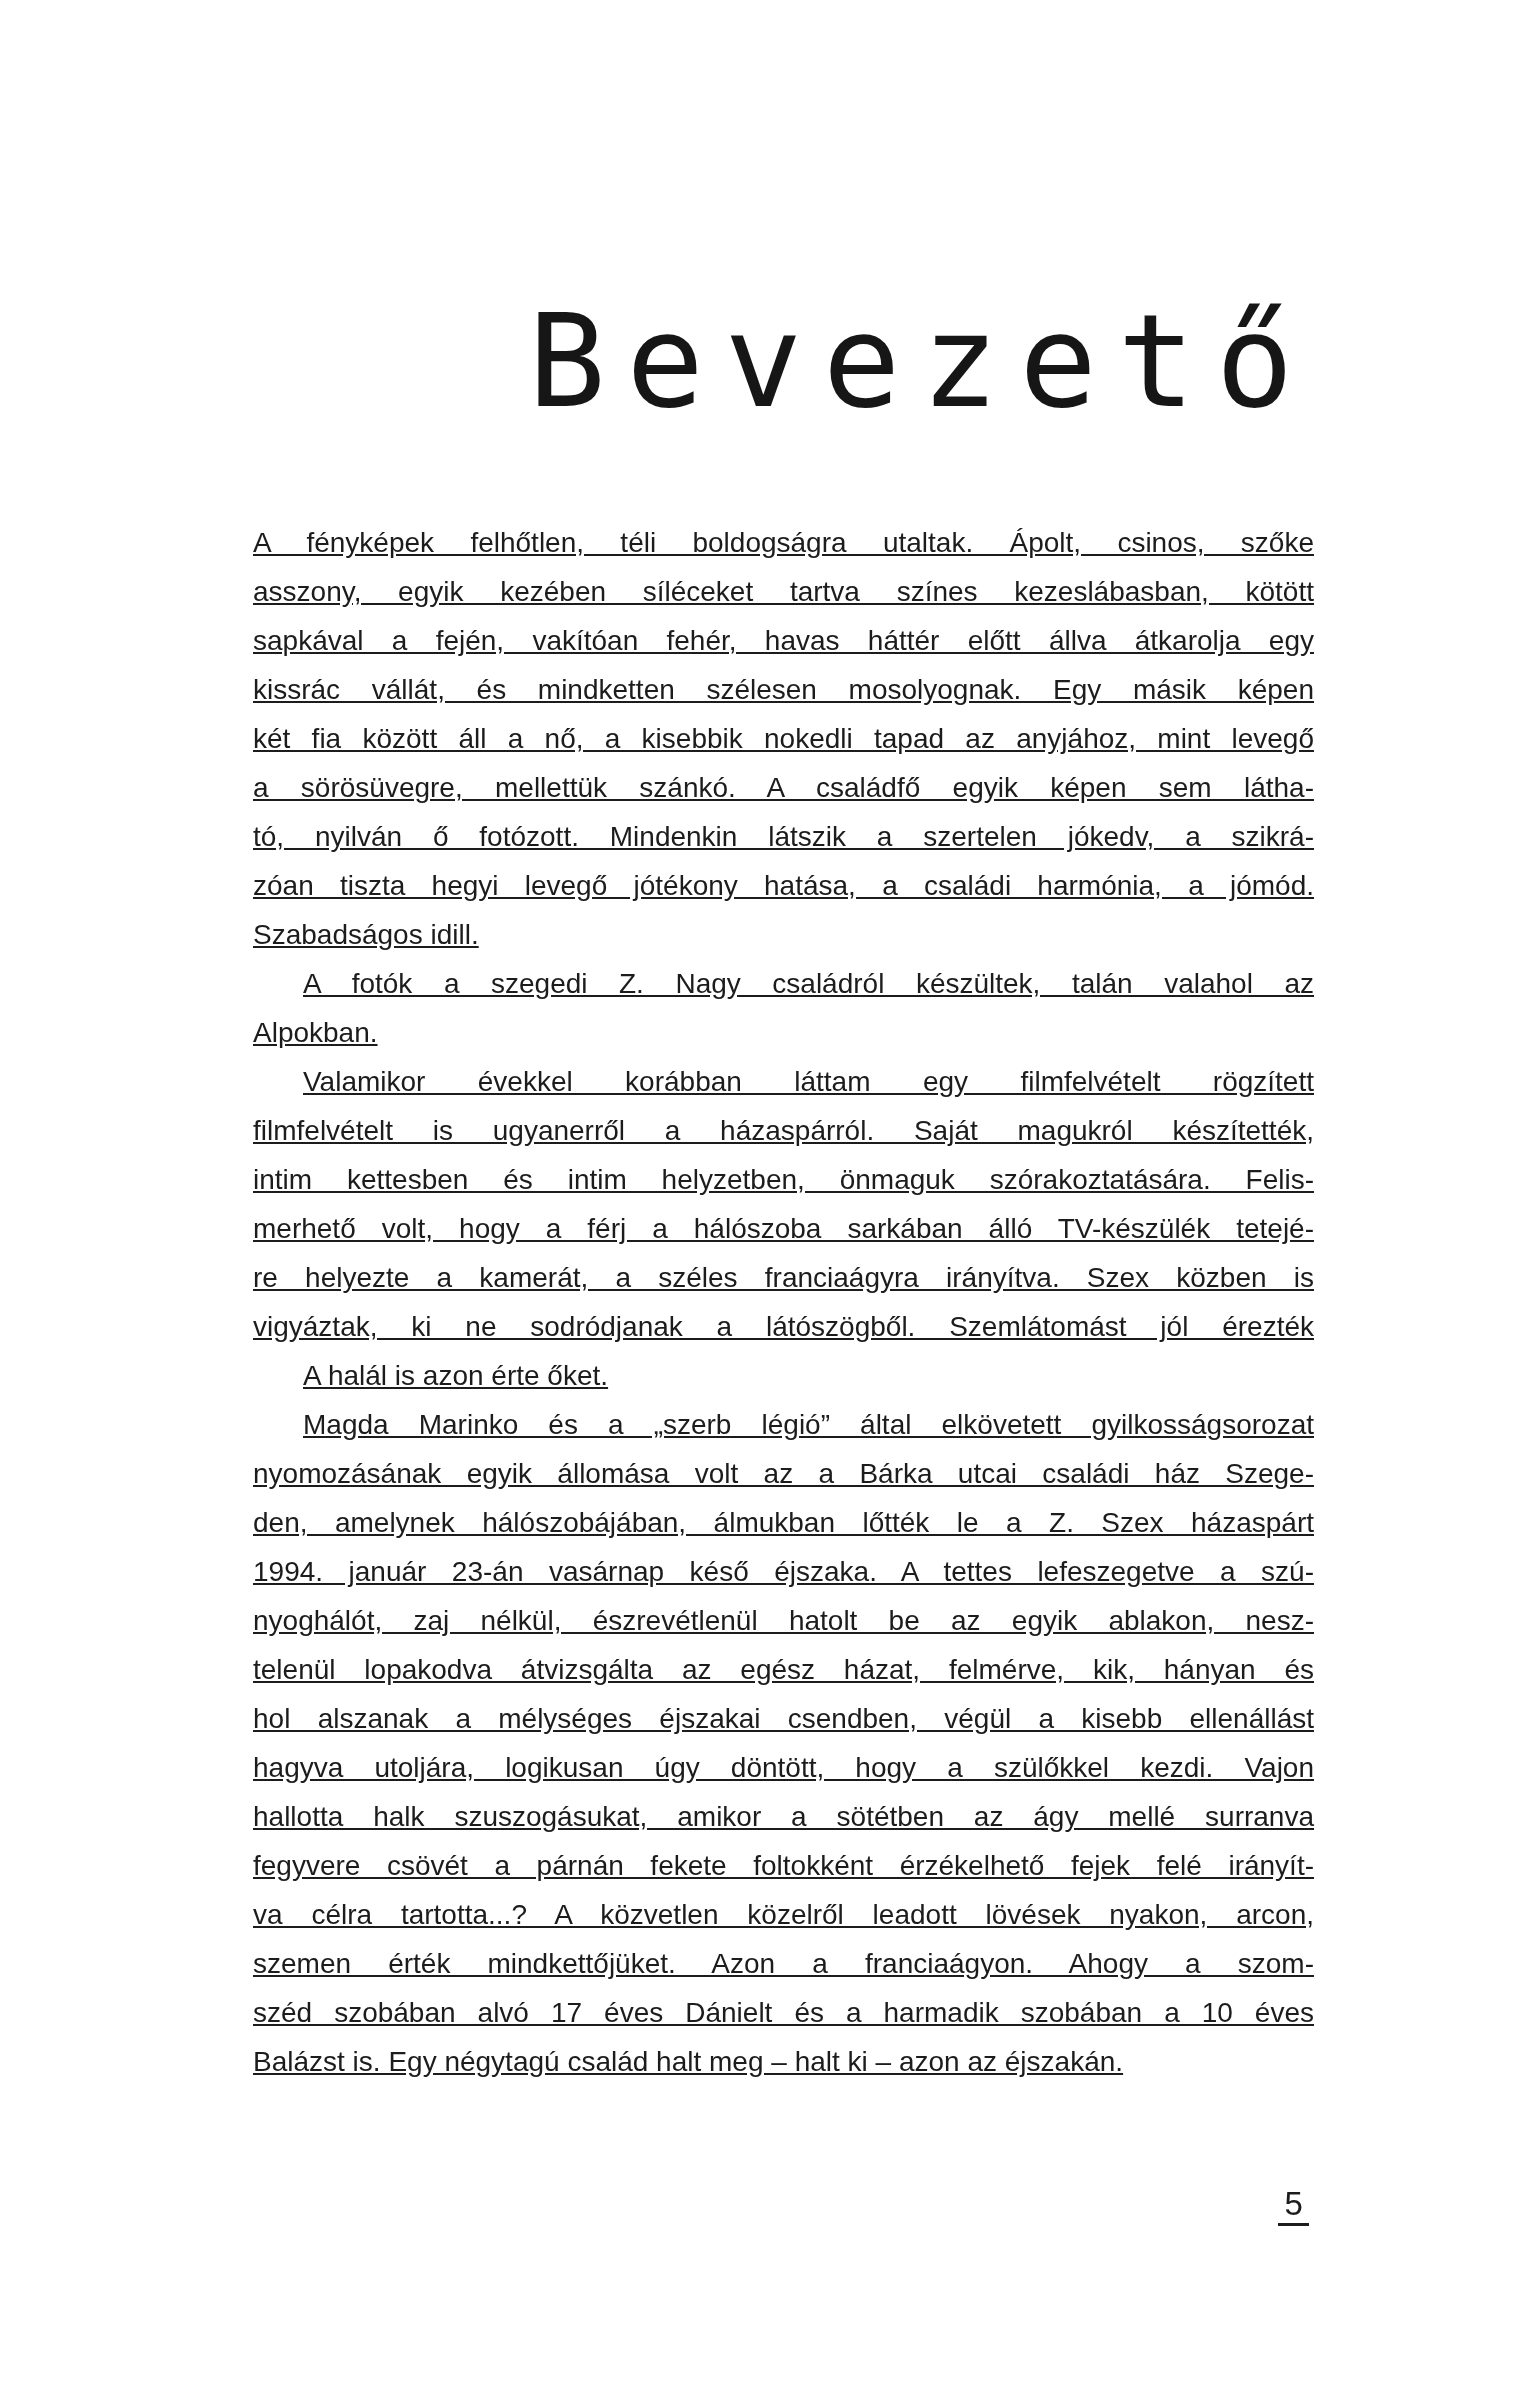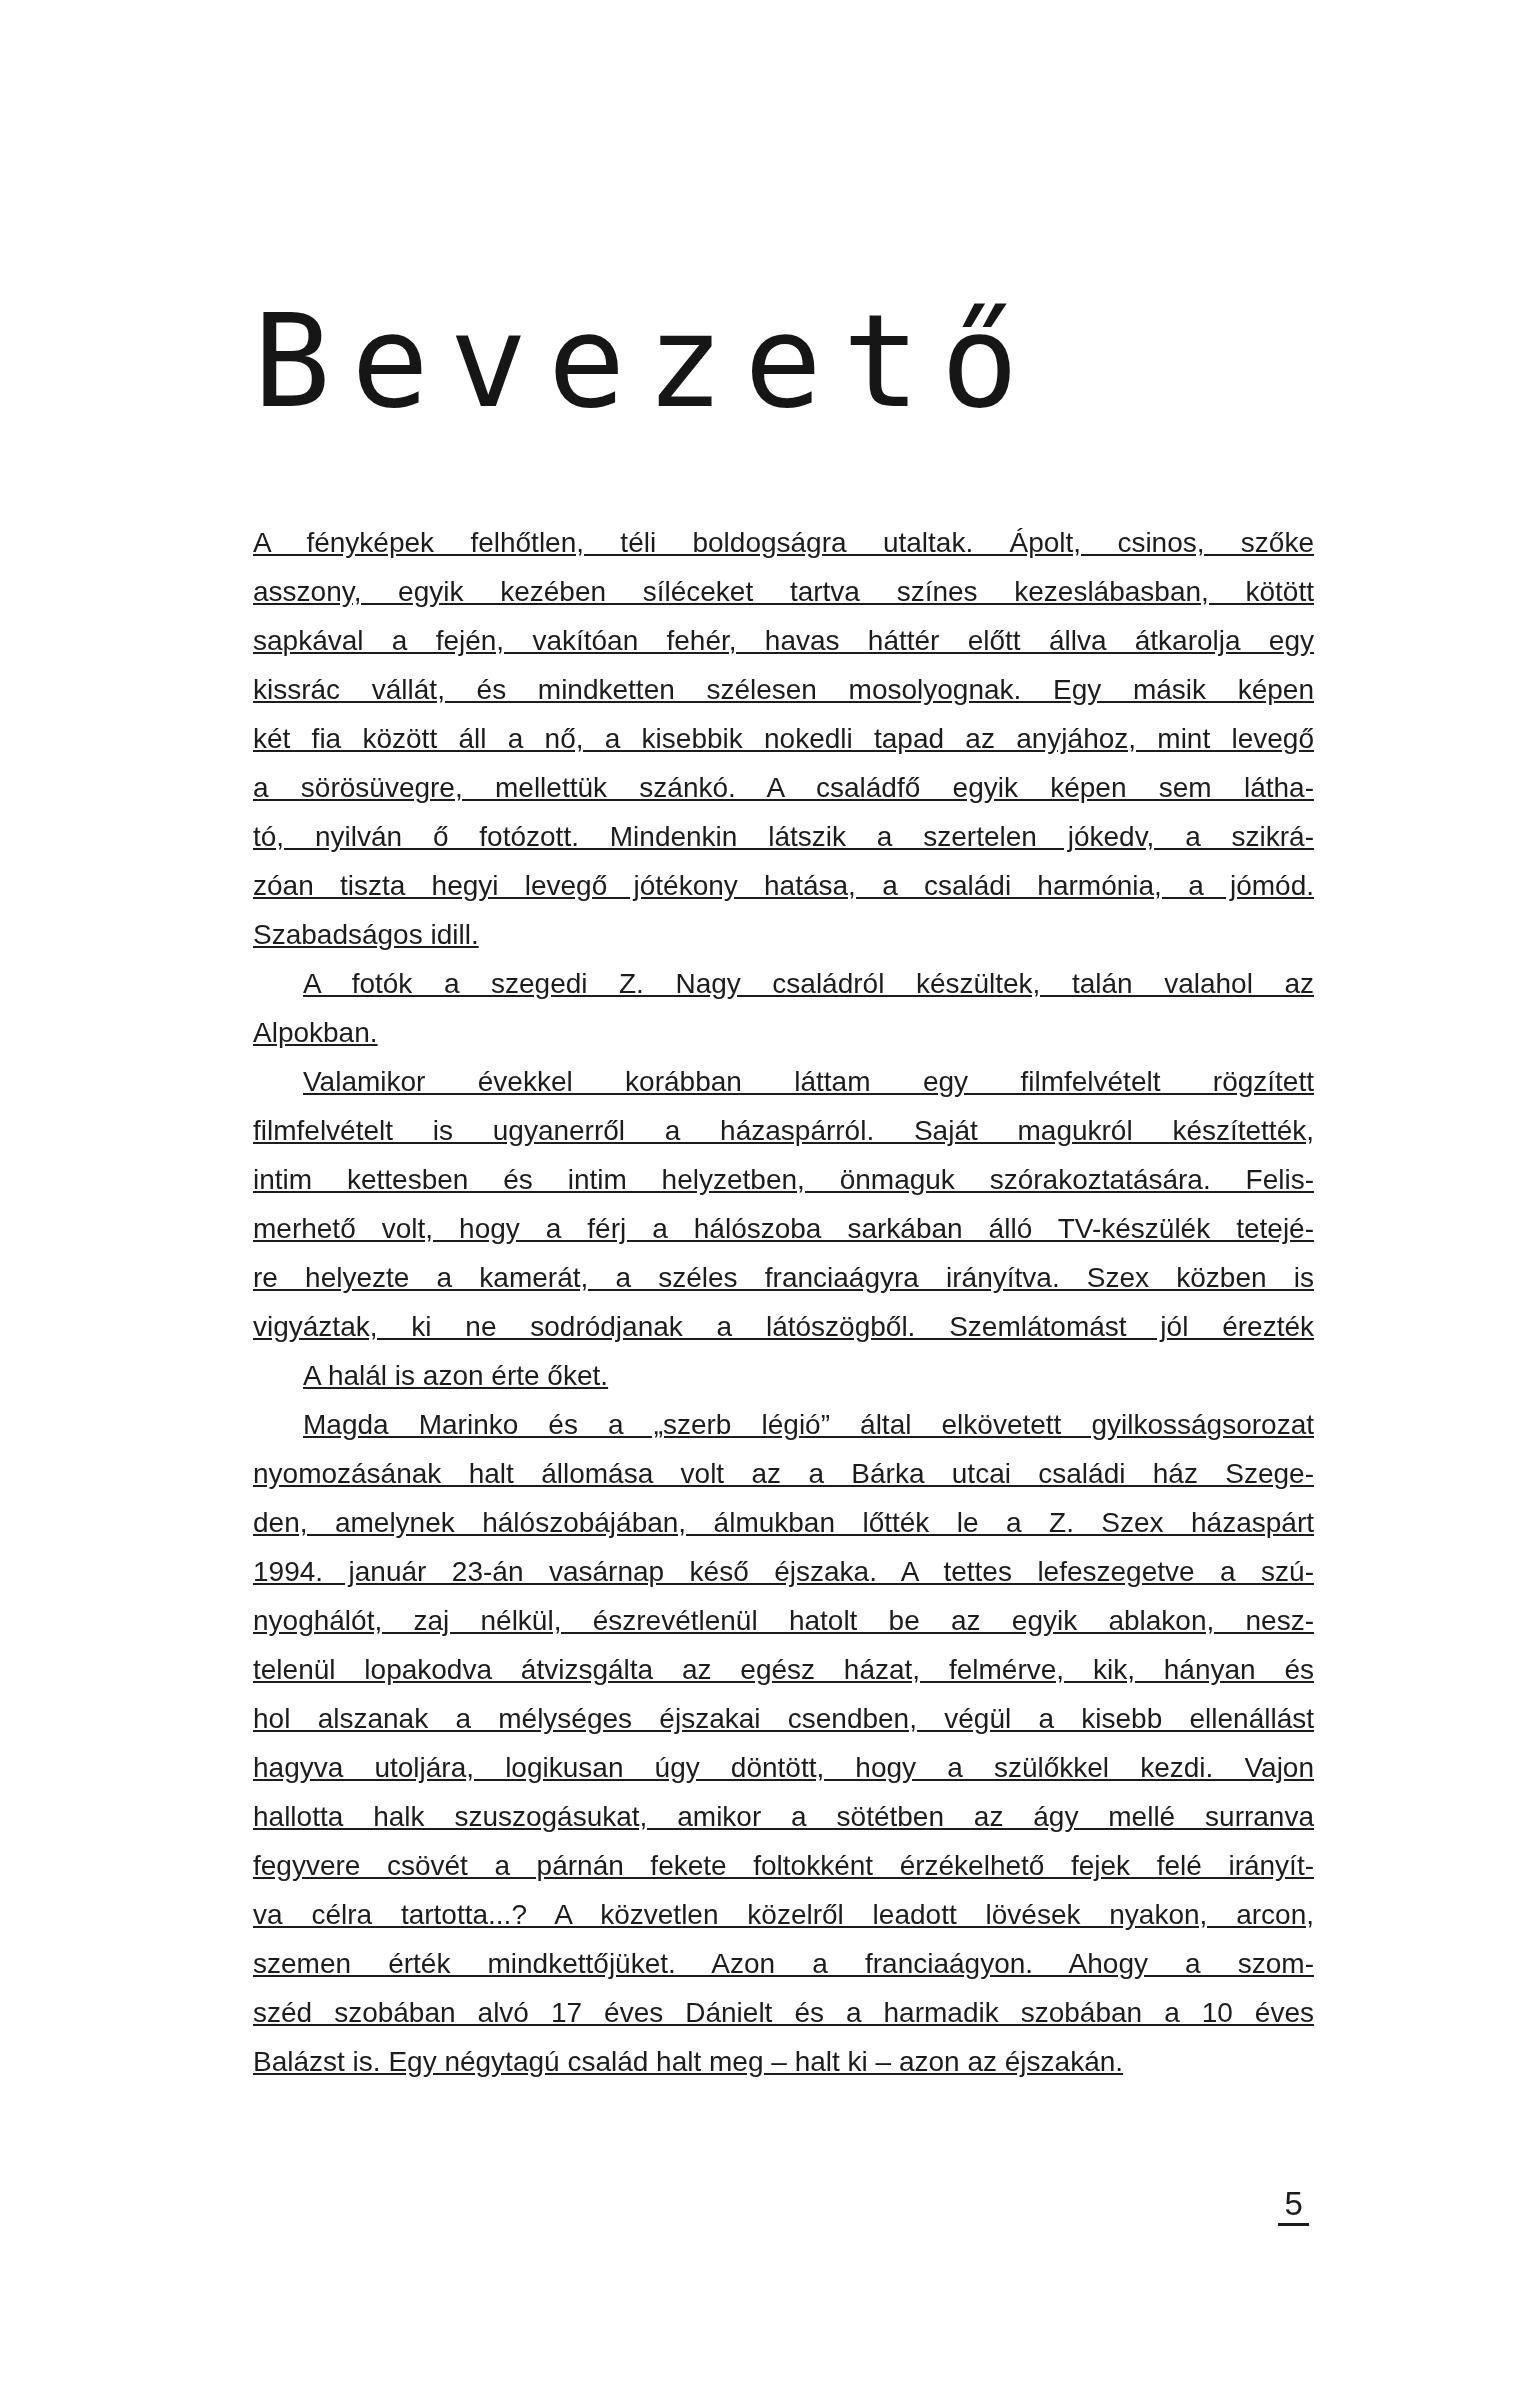--- a/index.html
+++ b/index.html
@@ -22,21 +22,21 @@
     top: 0;
     width: 1061px;
   }
   .title {
     margin: 296px 0 0 0;
     font-family: "DejaVu Sans Mono", "Liberation Mono", monospace;
     font-weight: 500;
     font-size: 129px;
     line-height: 131px;
     letter-spacing: 20.6px;
-    text-align: left;
+    text-align: right;
     color: #161616;
     white-space: nowrap;
   }
   .body-text {
     margin-top: 91px;
     font-size: 28px;
     line-height: 49px;
     color: #1c1c1c;
     font-stretch: condensed;
     text-decoration: underline;
@@ -88,21 +88,21 @@
       <div class="ln indent">A fotók a szegedi Z. Nagy családról készültek, talán valahol az</div>
       <div class="ln plast">Alpokban.</div>
       <div class="ln indent">Valamikor évekkel korábban láttam egy filmfelvételt rögzített</div>
       <div class="ln">filmfelvételt is ugyanerről a házaspárról. Saját magukról készítették,</div>
       <div class="ln">intim kettesben és intim helyzetben, önmaguk szórakoztatására. Felis-</div>
       <div class="ln">merhető volt, hogy a férj a hálószoba sarkában álló TV-készülék tetejé-</div>
       <div class="ln">re helyezte a kamerát, a széles franciaágyra irányítva. Szex közben is</div>
       <div class="ln">vigyáztak, ki ne sodródjanak a látószögből. Szemlátomást jól érezték</div>
       <div class="ln indent plast">A halál is azon érte őket.</div>
       <div class="ln indent">Magda Marinko és a „szerb légió” által elkövetett gyilkosságsorozat</div>
-      <div class="ln">nyomozásának halt állomása volt az a Bárka utcai családi ház Szege-</div>
+      <div class="ln">nyomozásának egyik állomása volt az a Bárka utcai családi ház Szege-</div>
       <div class="ln">den, amelynek hálószobájában, álmukban lőtték le a Z. Szex házaspárt</div>
       <div class="ln">1994. január 23-án vasárnap késő éjszaka. A tettes lefeszegetve a szú-</div>
       <div class="ln">nyoghálót, zaj nélkül, észrevétlenül hatolt be az egyik ablakon, nesz-</div>
       <div class="ln">telenül lopakodva átvizsgálta az egész házat, felmérve, kik, hányan és</div>
       <div class="ln">hol alszanak a mélységes éjszakai csendben, végül a kisebb ellenállást</div>
       <div class="ln">hagyva utoljára, logikusan úgy döntött, hogy a szülőkkel kezdi. Vajon</div>
       <div class="ln">hallotta halk szuszogásukat, amikor a sötétben az ágy mellé surranva</div>
       <div class="ln">fegyvere csövét a párnán fekete foltokként érzékelhető fejek felé irányít-</div>
       <div class="ln">va célra tartotta...? A közvetlen közelről leadott lövések nyakon, arcon,</div>
       <div class="ln">szemen érték mindkettőjüket. Azon a franciaágyon. Ahogy a szom-</div>

